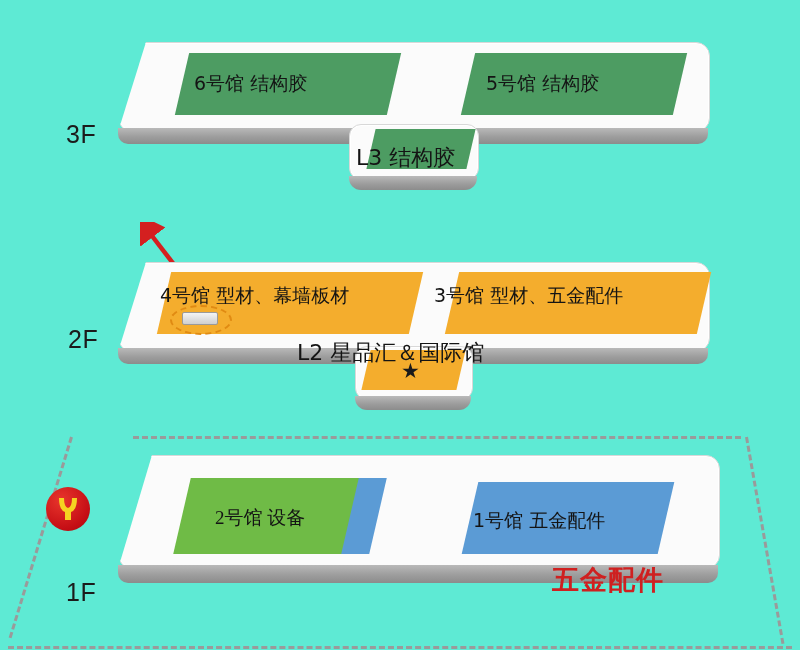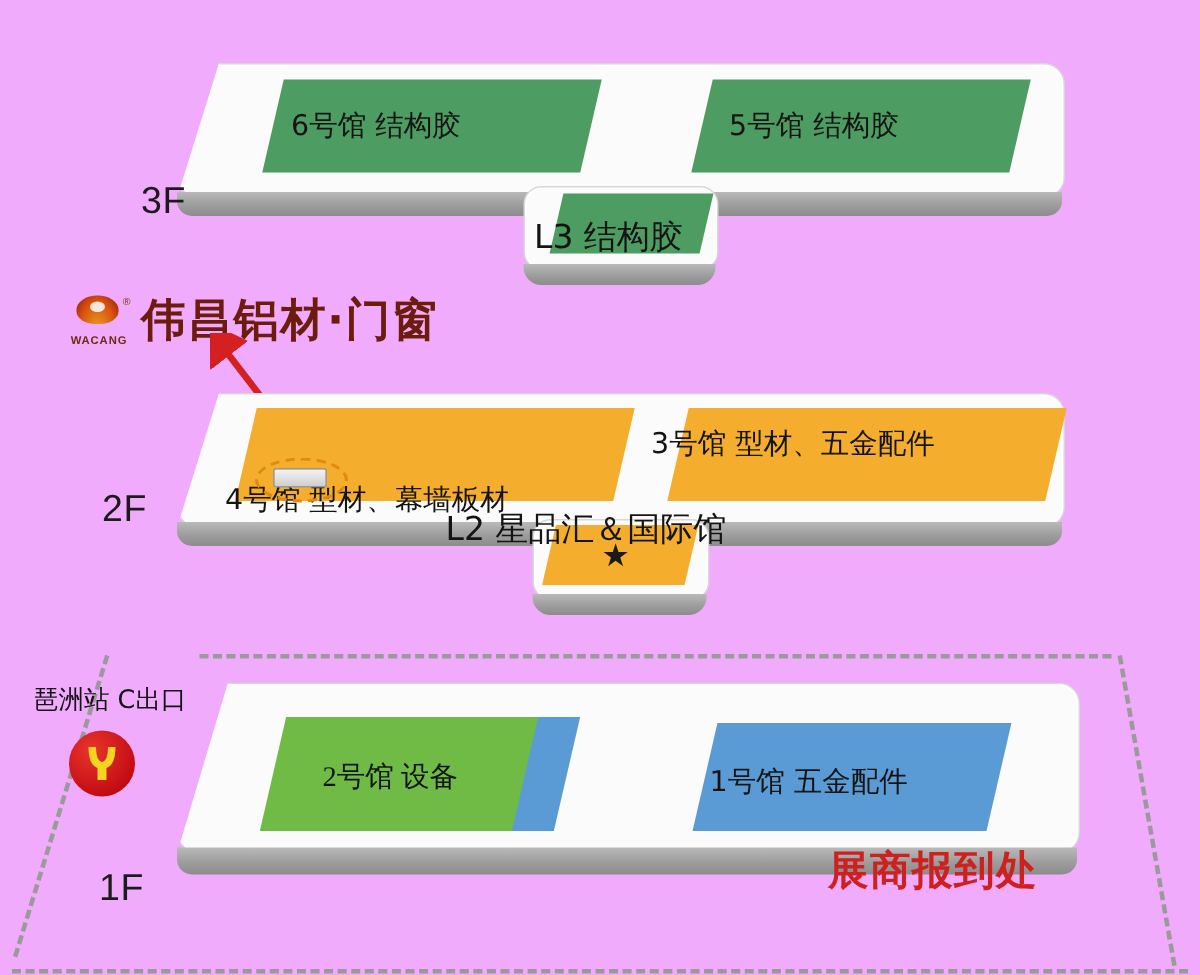--- a/index.html
+++ b/index.html
@@ -7,21 +7,21 @@
     padding: 0;
     background: #ffffff;
   }
   body {
     font-family: "Liberation Sans", "DejaVu Sans", sans-serif;
   }
   #stage {
     position: relative;
     width: 800px;
     height: 650px;
-    background: #f0abfc;
+    background: #5eead4;
     overflow: hidden;
   }
 
   
   .abs { position: absolute; }
   .floor-label {
     font-size: 25px;
     color: #1b1b1b;
     font-family: "Liberation Sans", sans-serif;
     letter-spacing: 0.5px;
@@ -166,49 +166,41 @@
     <div class="abs hall-text" style="left:194px; top:71px;">6号馆  结构胶</div>
 
     <div class="abs hall hall-green-dark" style="left:468px; top:53px; width:212px; height:62px;"></div>
     <div class="abs hall-text" style="left:486px; top:71px;">5号馆  结构胶</div>
 
     <div class="abs slab-top" style="left:349px; top:124px; width:128px; height:54px; border-radius:12px;"></div>
     <div class="abs slab-side" style="left:349px; top:176px; width:128px; height:14px; border-radius:0 0 12px 12px;"></div>
     <div class="abs hall hall-green-dark" style="left:371px; top:129px; width:100px; height:40px;"></div>
     <div class="abs sub-text" style="left:356px; top:143px;">L3  结构胶</div>
 
-    <div class="abs floor-label" style="left:66px; top:120px;margin-left:28px;">3F</div>
-  </div>
-
-  <div class="abs logo-wrap" style="left:45px; top:193px;">
-    <div class="logo-mark">
-      <div class="bird"></div>
-      <div class="reg">®</div>
-      <div class="wacang">WACANG</div>
-    </div>
-    <div class="logo-text">伟昌铝材·门窗</div>
-  </div>
+    <div class="abs floor-label" style="left:66px; top:120px;">3F</div>
+  </div>
+
 
   <svg class="abs" style="left:140px; top:222px;" width="90" height="100" viewBox="0 0 90 100">
     <defs>
       <marker id="arrowhead" markerWidth="7" markerHeight="7" refX="1.4" refY="3.5" orient="auto">
         <polygon points="0 0, 7 3.5, 0 7" fill="#d42020"></polygon>
       </marker>
     </defs>
     <line x1="72" y1="92" x2="9" y2="10" stroke="#d42020" stroke-width="4.5" marker-end="url(#arrowhead)"></line>
   </svg>
 
   <div class="abs">
 
     <div class="abs slab-top" style="left:118px; top:262px; width:590px; height:88px;
                 clip-path: polygon(28px 0, 100% 0, 100% 100%, 0 100%);"></div>
     <div class="abs slab-side" style="left:118px; top:348px; width:590px; height:16px;"></div>
 
     <div class="abs hall hall-orange" style="left:164px; top:272px; width:252px; height:62px;"></div>
-    <div class="abs hall-text" style="left:150px; top:283px;margin-top:37px;">4号馆  型材、幕墙板材</div>
+    <div class="abs hall-text" style="left:160px; top:283px;">4号馆  型材、幕墙板材</div>
 
     <div class="abs booth-ring" style="left:170px; top:305px; width:58px; height:26px;"></div>
     <div class="abs booth-chip" style="left:182px; top:312px;"></div>
 
     <div class="abs hall hall-orange" style="left:452px; top:272px; width:252px; height:62px;"></div>
     <div class="abs hall-text" style="left:434px; top:283px;">3号馆  型材、五金配件</div>
 
     <div class="abs slab-top" style="left:355px; top:346px; width:116px; height:52px; border-radius:12px;"></div>
     <div class="abs slab-side" style="left:355px; top:396px; width:116px; height:14px; border-radius:0 0 12px 12px;"></div>
     <div class="abs hall hall-orange" style="left:366px; top:350px; width:95px; height:40px;"></div>
@@ -232,24 +224,23 @@
     <div class="abs hall hall-green-bright" style="left:182px; top:478px; width:170px; height:76px;"></div>
 
     <div class="abs hall hall-blue" style="left:350px; top:478px; width:28px; height:76px;"></div>
     <div class="abs hall-text" style="left:215px; top:505px;font-family:Liberation Serif, serif;">2号馆  设备</div>
 
     <div class="abs hall hall-blue" style="left:470px; top:482px; width:196px; height:72px;"></div>
     <div class="abs hall-text" style="left:473px; top:508px;">1号馆  五金配件</div>
 
     <div class="abs floor-label" style="left:66px; top:578px;">1F</div>
 
-    <div class="abs reg-desk" style="left:552px; top:562px;">展商报到处</div>
-  </div>
-
-  <div class="abs sub-text" style="left:22px; top:455px; font-size:17px;">琶洲站 C出口</div>
+    <div class="abs reg-desk" style="left:552px; top:562px;">五金配件</div>
+  </div>
+
 
   <div class="metro-pin" style="left:46px; top:487px;">
     <div class="metro-circle">
       <svg width="26" height="28" viewBox="0 0 26 28">
         <path d="M4 3 Q4 15 10 17 L10 25 L16 25 L16 17 Q22 15 22 3 L17 3 Q17 12 13 13 Q9 12 9 3 Z" fill="#f5d321"></path>
       </svg>
     </div>
   </div>
 
 </div>

